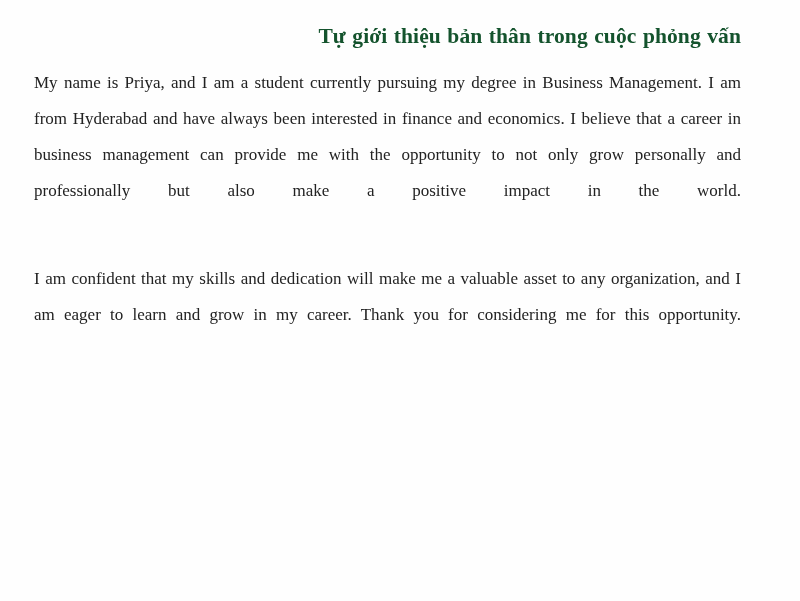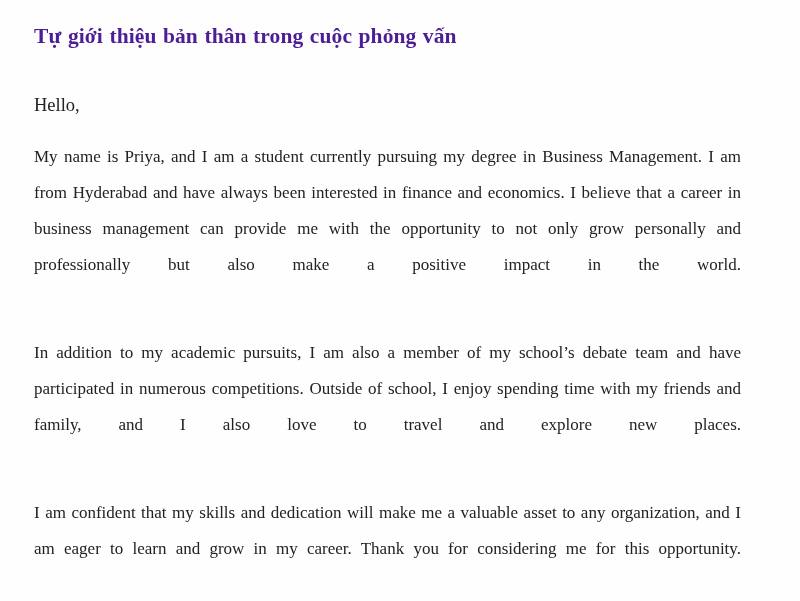--- a/index.html
+++ b/index.html
@@ -27,26 +27,26 @@
   }
 
   .doc-body {
     position: absolute;
     left: 34px;
     top: 0;
     width: 707px;
   }
 
   .doc-title {
-    text-align: left;
+    text-align: right;
     font-weight: bold;
     font-size: 21.5px;
     line-height: 1.35;
     letter-spacing: 0.1px;
-    color: #4c1d95;
+    color: #14532d;
     margin: 0;
     padding-top: 22px;
     padding-bottom: 0;
     word-spacing: 1px;
   }
 
   .greeting {
     font-size: 18.5px;
     line-height: 36px;
     margin: 0;
@@ -78,22 +78,20 @@
   }
 </style>
 </head>
 <body>
 
 <div class="page">
   <div class="doc-body">
 
     <h1 class="doc-title">Tự giới thiệu bản thân trong cuộc phỏng vấn</h1>
 
-    <p class="greeting">Hello,</p>
 
     <p class="para">My name is Priya, and I am a student currently pursuing my degree in Business Management. I am from Hyderabad and have always been interested in finance and economics. I believe that a career in business management can provide me with the opportunity to not only grow personally and professionally but also make a positive impact in the world.</p>
 
-    <p class="para">In addition to my academic pursuits, I am also a member of my school’s debate team and have participated in numerous competitions. Outside of school, I enjoy spending time with my friends and family, and I also love to travel and explore new places.</p>
 
     <p class="para">I am confident that my skills and dedication will make me a valuable asset to any organization, and I am eager to learn and grow in my career. Thank you for considering me for this opportunity.</p>
 
   </div>
 </div>
 
 </body></html>

